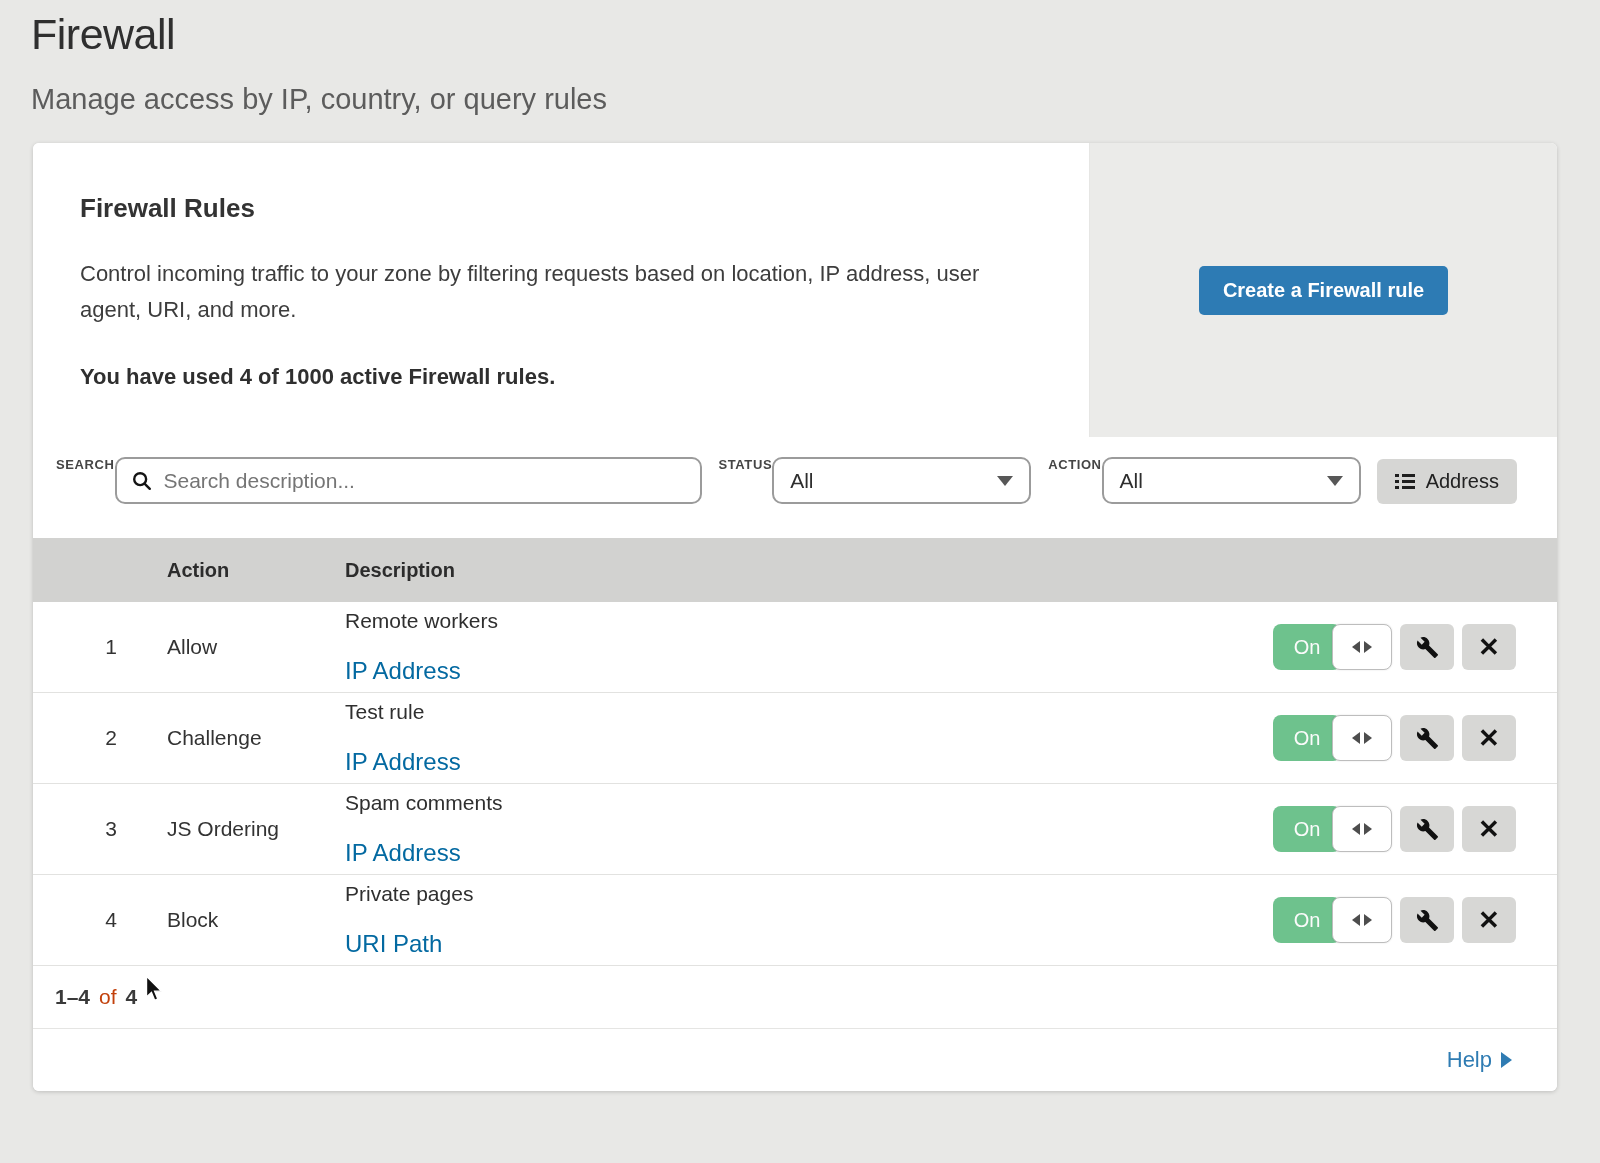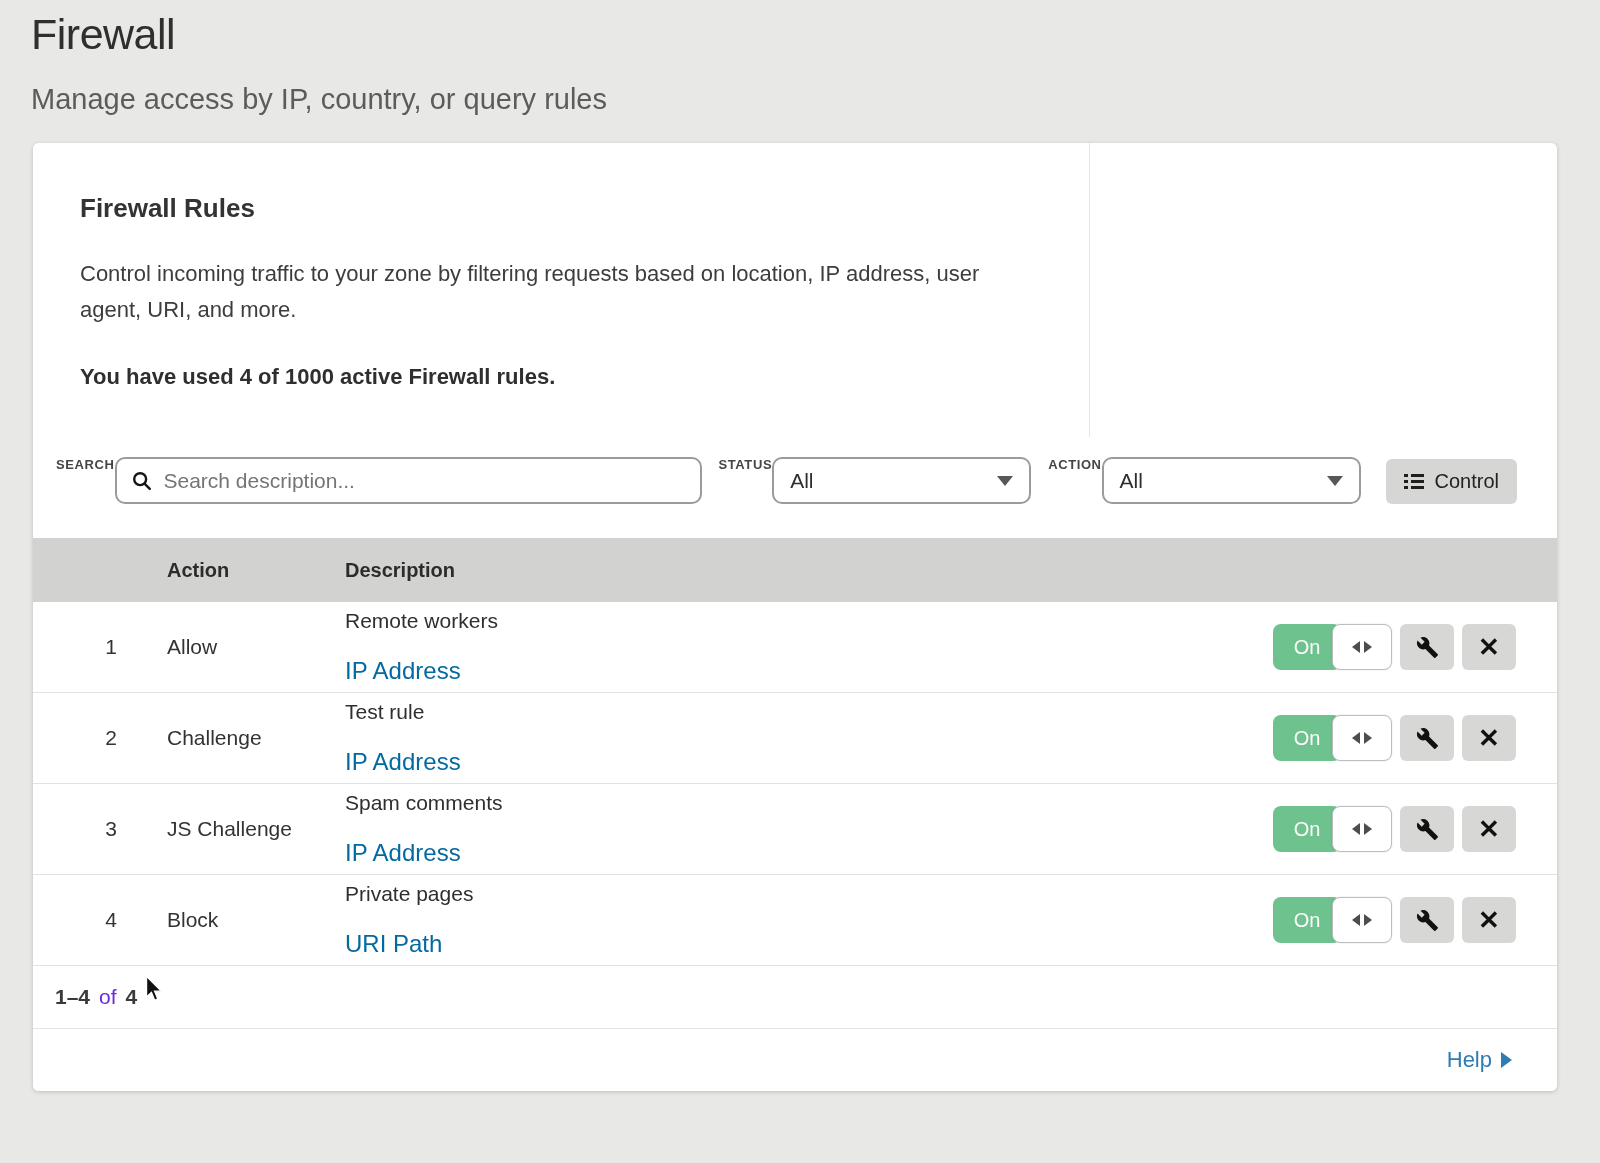--- a/index.html
+++ b/index.html
@@ -182,21 +182,21 @@
   
   .table-footer {
     height: 63px;
     display: flex; align-items: center;
     padding-left: 22px;
     font-size: 21px;
     border-bottom: 1px solid #e5e5e3;
     background: #fff;
   }
   .range-strong { font-weight: 700; color: #3a3a3a; }
-  .range-of { color: #6d28d9; margin: 0 9px; }
+  .range-of { color: #c2410c; margin: 0 9px; }
   .help-row {
     height: 62px;
     display: flex; align-items: center; justify-content: flex-end;
     padding-right: 45px;
     background: #fff;
     border-radius: 0 0 6px 6px;
   }
   .help-link {
     color: #2f7cb3; font-size: 22px;
     display: flex; align-items: center; gap: 9px;
@@ -214,20 +214,23 @@
   <div class="page-subtitle">Manage access by IP, country, or query rules</div>
 </div>
 
 <div class="card">
 
   <div class="card-top">
     <div class="card-top-left">
       <div class="rules-heading">Firewall Rules</div>
       <div class="rules-description">Control incoming traffic to your zone by filtering requests based on location, IP address, user agent, URI, and more.</div>
       <div class="rules-usage">You have used 4 of 1000 active Firewall rules.</div>
+    </div>
+    <div class="card-top-right">
+      <button class="btn-create">Create a Firewall rule</button>
     </div>
   </div>
 
   <div class="filters">
     <div class="filter-group">
       <div class="filter-label">SEARCH</div>
       <div class="search-box">
         <span class="search-icon">
           <svg width="22" height="22" viewBox="0 0 24 24" fill="none" stroke="#141414" stroke-width="2.6">
             <circle cx="10" cy="10" r="6.5"></circle>
@@ -262,21 +265,21 @@
           </span>
         <span class="ol-row">
             <span class="ol-dot"></span>
             <span class="ol-bar"></span>
           </span>
         <span class="ol-row">
             <span class="ol-dot"></span>
             <span class="ol-bar"></span>
           </span>
       </span>
-      <span>Control</span>
+      <span>Address</span>
     </button>
   </div>
 
   <div class="table-header grid-cols">
     <div></div>
     <div>Action</div>
     <div>Description</div>
     <div></div>
   </div>
 
@@ -332,21 +335,21 @@
         </span>
       </button>
       <button class="icon-btn">
         <span class="x-glyph">✕</span>
       </button>
     </div>
   </div>
 
   <div class="row grid-cols">
     <div class="cell-num">3</div>
-    <div class="cell-action">JS Challenge</div>
+    <div class="cell-action">JS Ordering</div>
     <div class="cell-desc">
       <div class="desc-title">Spam comments</div>
       <div class="desc-sub">IP Address</div>
     </div>
     <div class="controls">
       <div class="toggle">
         <span class="toggle-on">On</span>
         <span class="toggle-handle">
           <span class="tri-left"></span>
               <span class="tri-right"></span>

